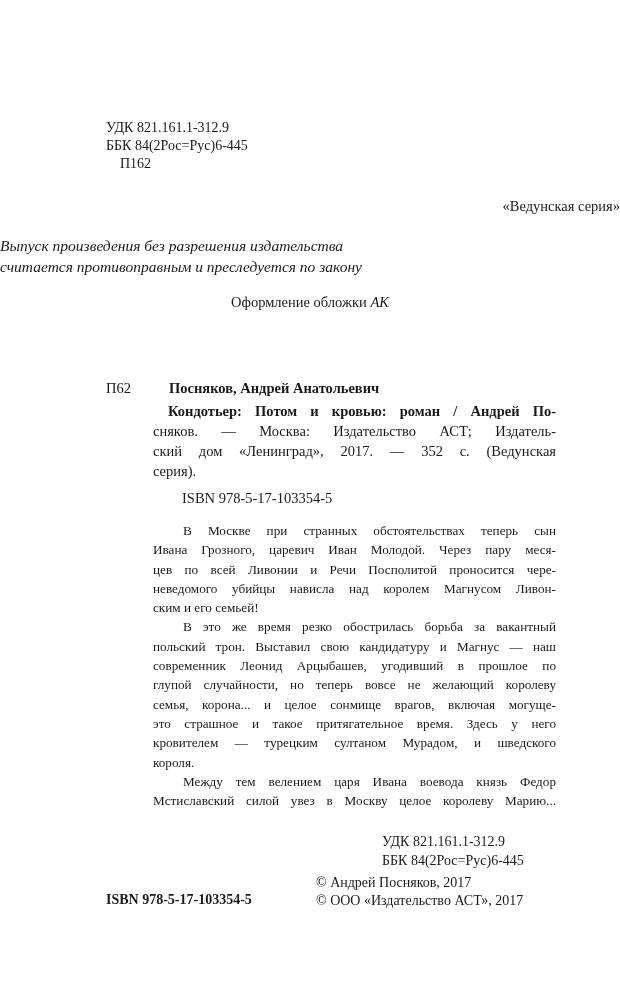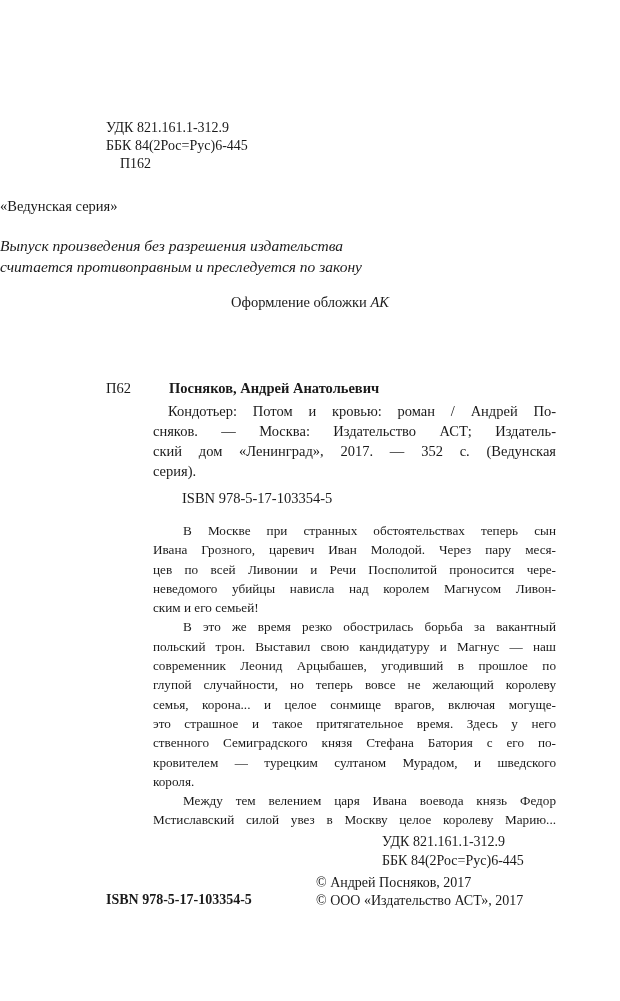--- a/index.html
+++ b/index.html
@@ -2,31 +2,31 @@
 <html><head>
 <meta charset="utf-8">
 <style>
   html, body { margin: 0; padding: 0; background: #ffffff; }
   body { width: 620px; height: 1001px; position: relative; overflow: hidden;
          font-family: "Liberation Serif", "DejaVu Serif", serif; color: #1a1a1a; }
   .abs { position: absolute; }
   .line { white-space: nowrap; }
   .classif { left: 106px; top: 119px; font-size: 14px; line-height: 18px; }
   .classif .code { padding-left: 14px; }
-  .series { left: 0; width: 620px; top: 198px; text-align: left; font-size: 14.5px; }
+  .series { left: 0; width: 620px; top: 198px; text-align: right; font-size: 14.5px; }
   .warning { left: 0; width: 620px; top: 235px; text-align: left; font-size: 15.5px;
              font-style: italic; line-height: 21px; }
   .design { left: 0; width: 620px; top: 294px; text-align: center; font-size: 14.5px; }
   .design i { font-style: italic; }
   .entry-code { left: 106px; top: 380px; font-size: 14.5px; }
   .entry-author { left: 153px; top: 380px; font-size: 14.5px; font-weight: bold; margin-left: 16px; }
   .biblio { left: 153px; top: 401px; width: 403px; font-size: 14.5px; line-height: 20px;
             text-align: justify; }
   .biblio .l { display: block; text-align: justify; text-align-last: justify; white-space: nowrap; }
-  .biblio .l.first { padding-left: 15px; }
+  .biblio .l.first { padding-left: 15px; font-weight: bold; }
   .biblio .l.last { text-align-last: left; }
   .isbn-mid { left: 182px; top: 490px; font-size: 14.5px; }
   .abstract { left: 153px; top: 521px; width: 403px; font-size: 13.2px; line-height: 19.3px; }
   .abstract .l { display: block; white-space: nowrap; text-align: justify; text-align-last: justify; }
   .abstract .l.ind { padding-left: 30px; }
   .abstract .l.last { text-align-last: left; }
   .udk-bottom { left: 382px; top: 832px; font-size: 14px; line-height: 19px; }
   .isbn-bottom { left: 106px; top: 892px; font-size: 14px; font-weight: bold; }
   .copyright { left: 316px; top: 874px; font-size: 14px; line-height: 18px; }
 </style>
@@ -68,21 +68,20 @@
   <span class="l">Ивана Грозного, царевич Иван Молодой. Через пару меся-</span>
   <span class="l">цев по всей Ливонии и Речи Посполитой проносится чере-</span>
   <span class="l">неведомого убийцы нависла над королем Магнусом Ливон-</span>
   <span class="l last">ским и его семьей!</span>
   <span class="l ind">В это же время резко обострилась борьба за вакантный</span>
   <span class="l">польский трон. Выставил свою кандидатуру и Магнус — наш</span>
   <span class="l">современник Леонид Арцыбашев, угодивший в прошлое по</span>
   <span class="l">глупой случайности, но теперь вовсе не желающий королеву</span>
   <span class="l">семья, корона... и целое сонмище врагов, включая могуще-</span>
   <span class="l">это страшное и такое притягательное время. Здесь у него</span>
-  <span class="l">ственного Семиградского князя Стефана Батория с его по-</span>
   <span class="l">кровителем — турецким султаном Мурадом, и шведского</span>
   <span class="l last">короля.</span>
   <span class="l ind">Между тем велением царя Ивана воевода князь Федор</span>
   <span class="l">Мстиславский силой увез в Москву целое королеву Марию...</span>
 </div>
 
 <div class="abs udk-bottom">
   <div class="line">УДК 821.161.1-312.9</div>
   <div class="line">ББК 84(2Рос=Рус)6-445</div>
 </div>

